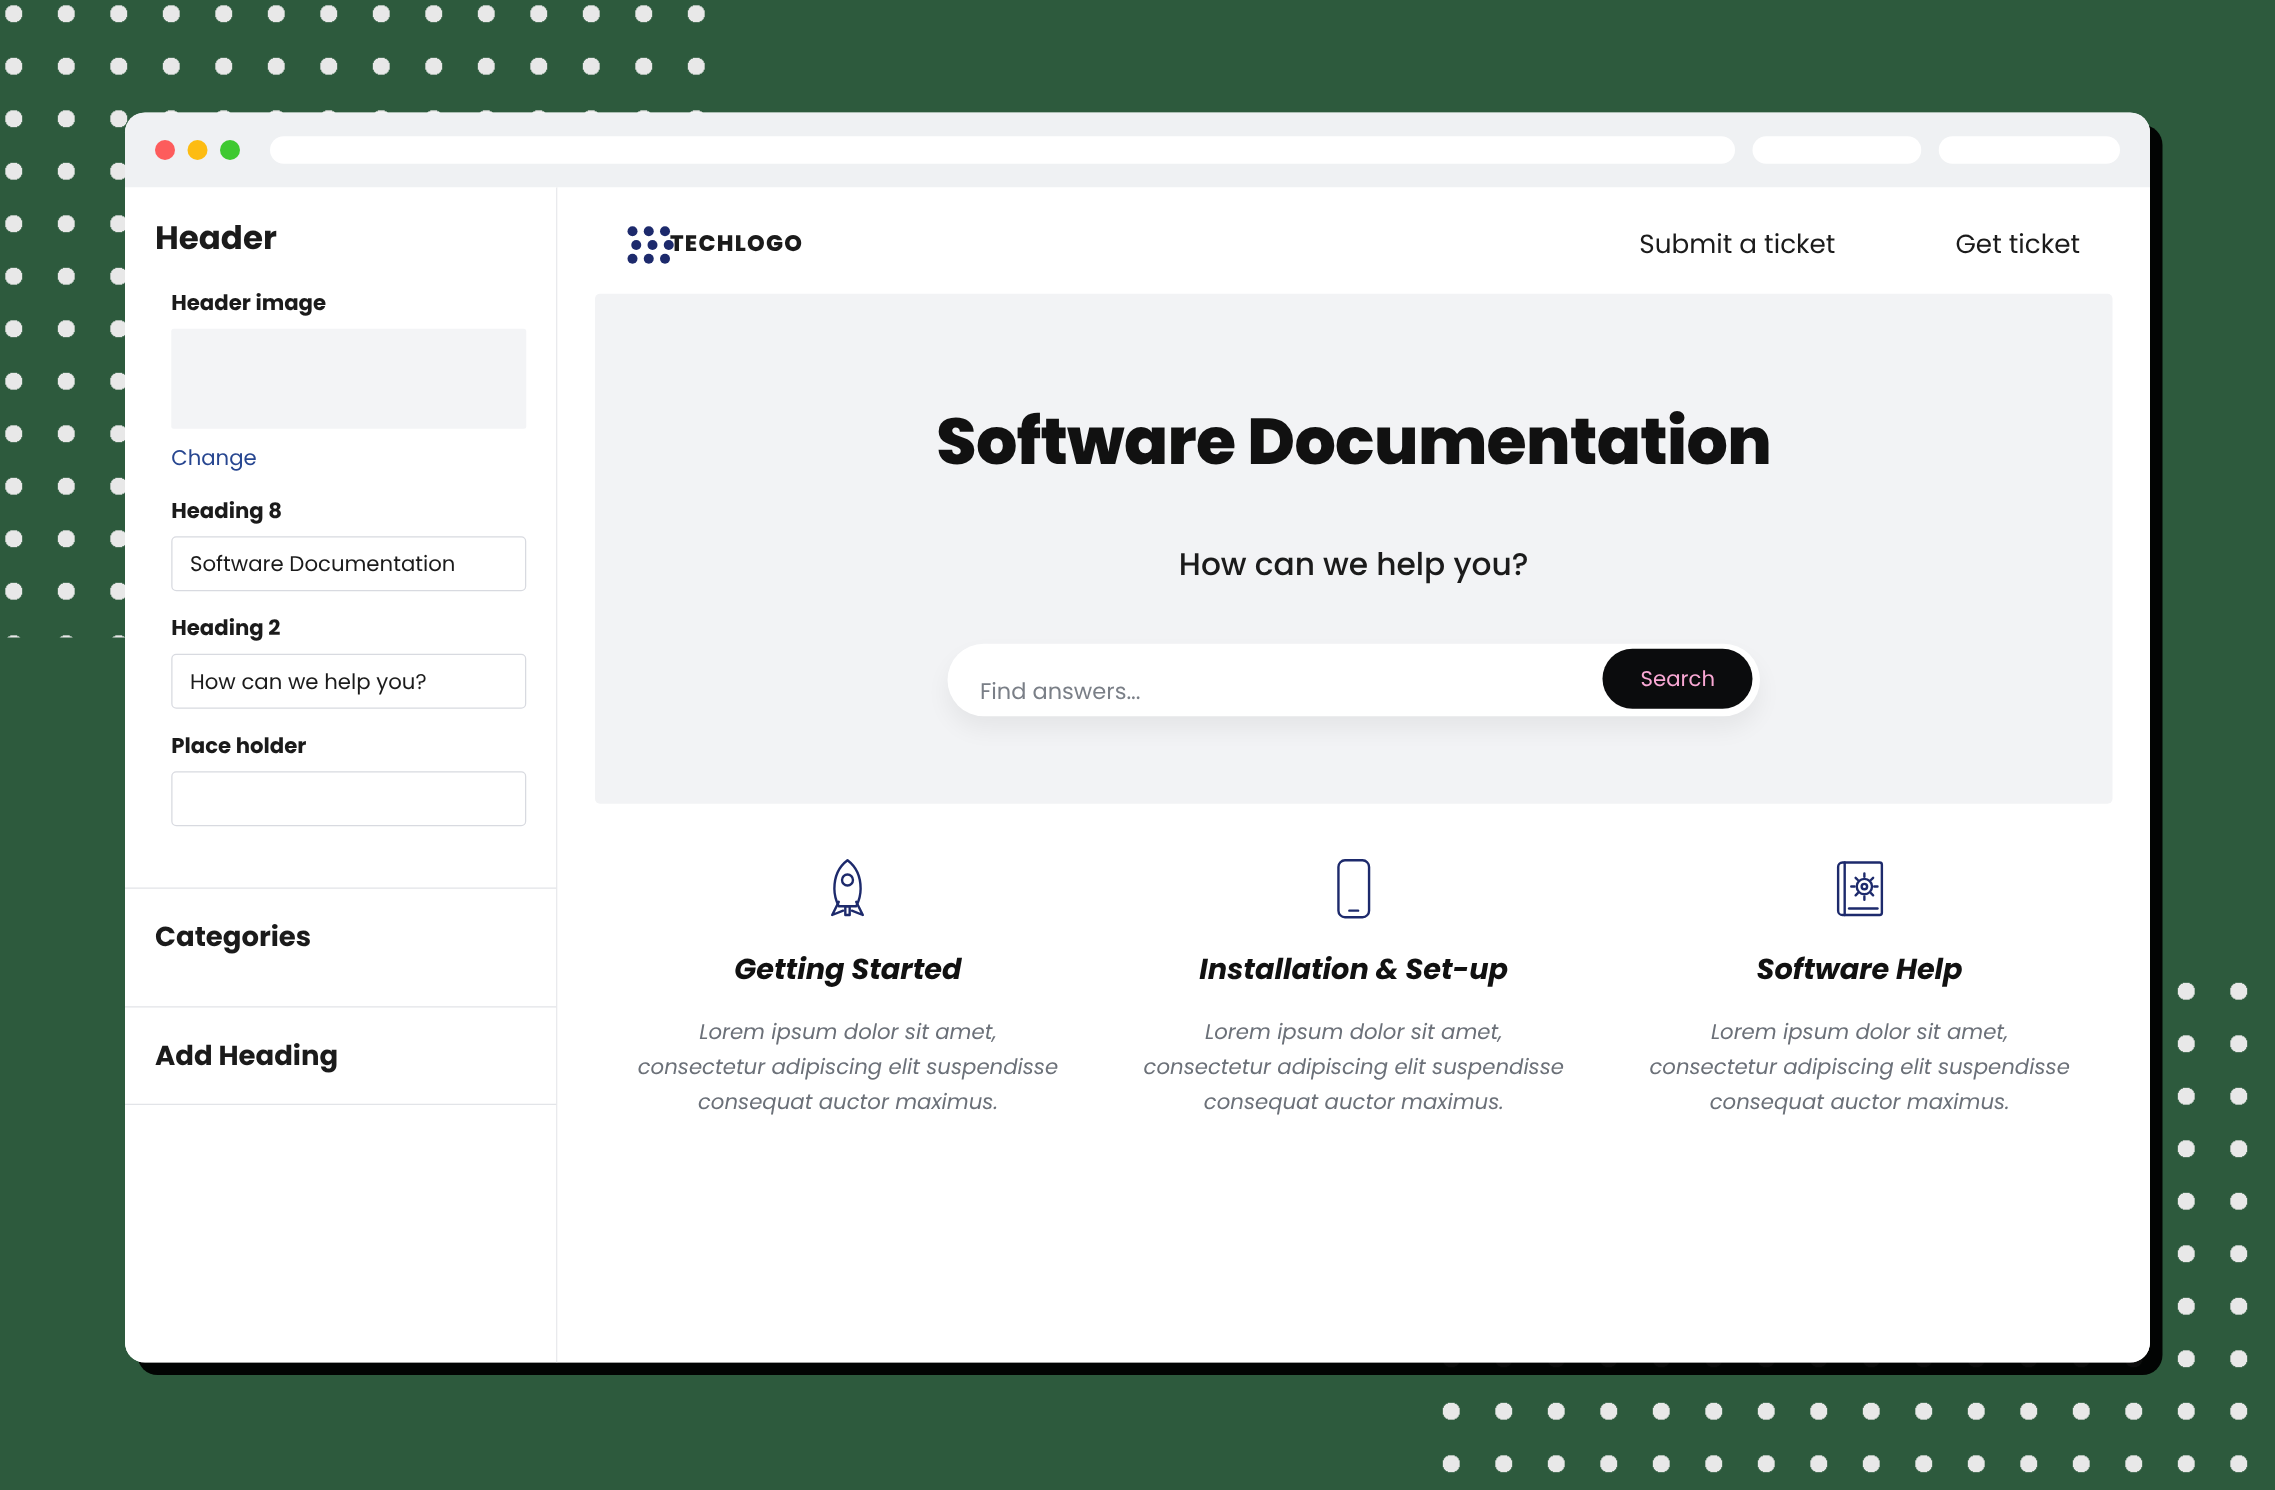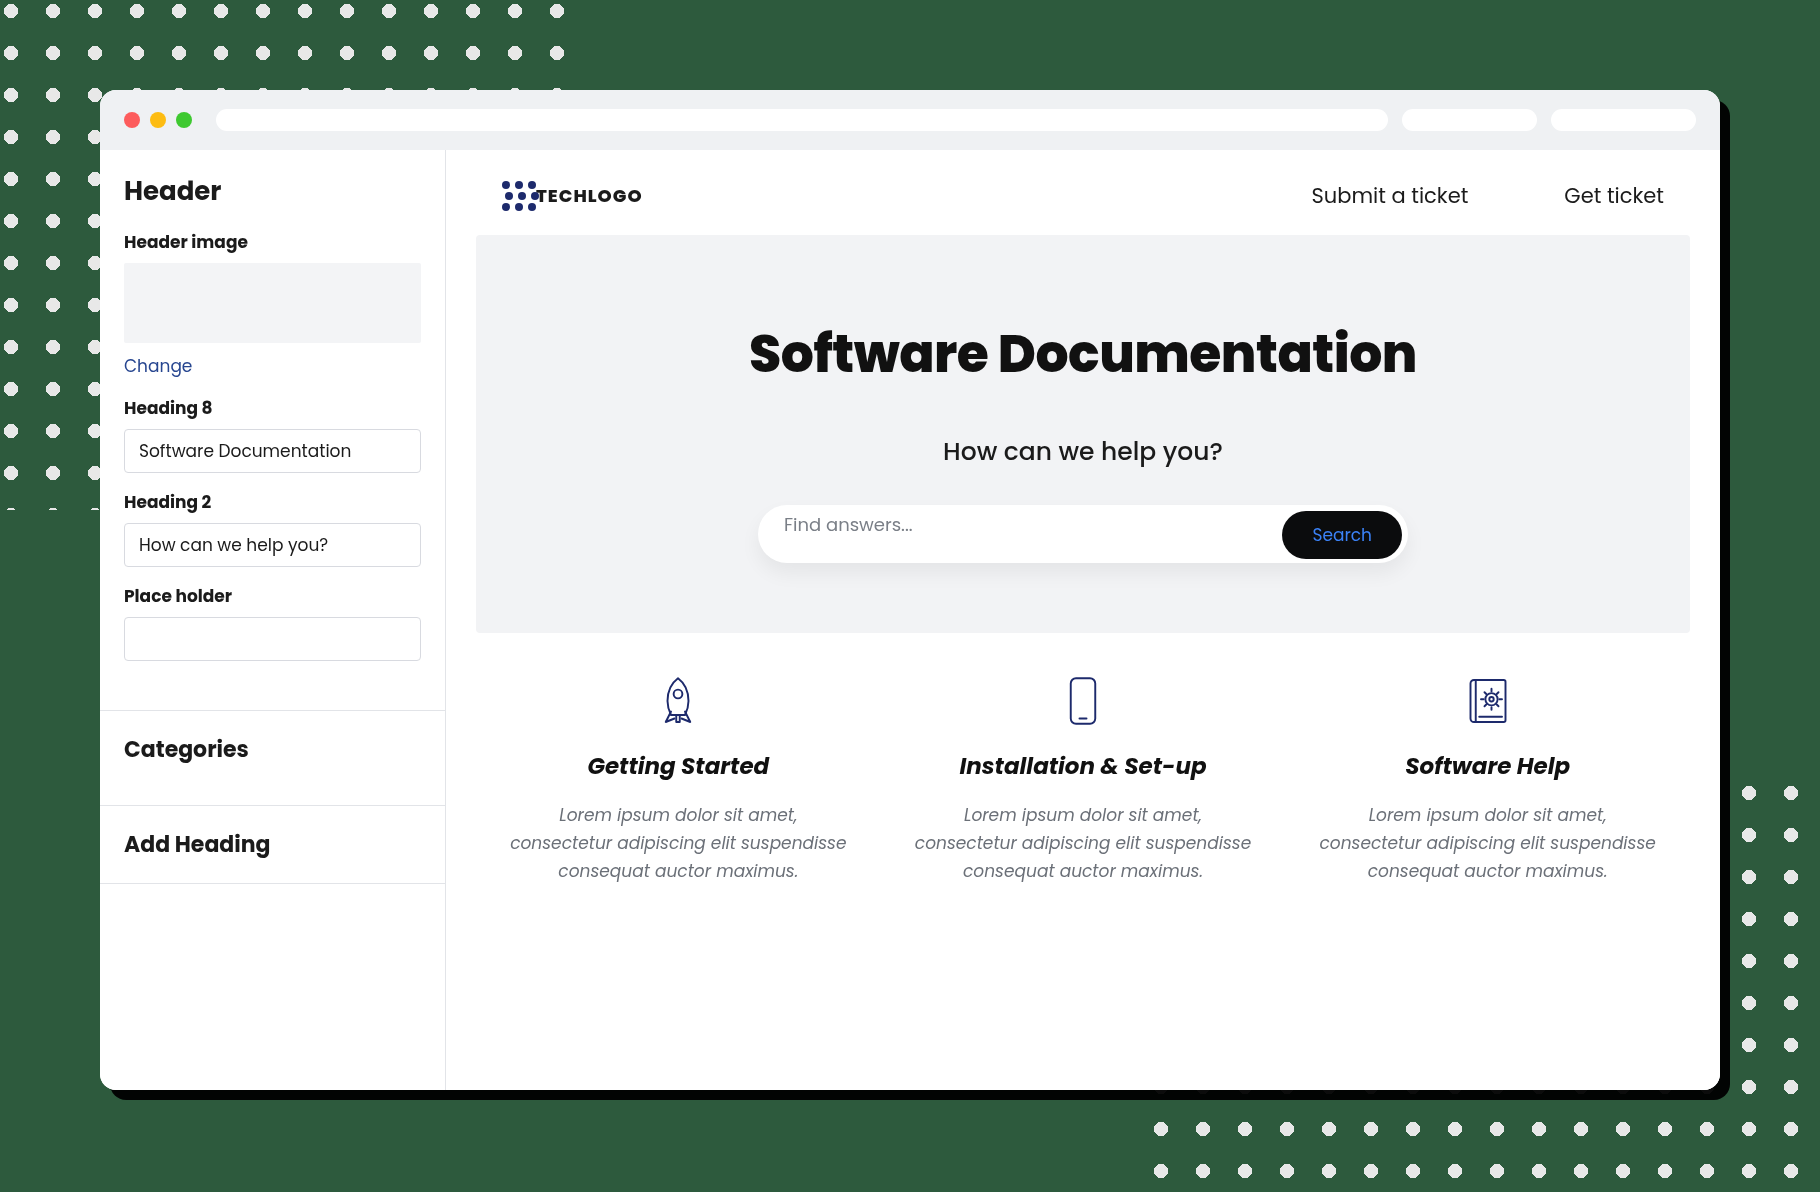--- a/index.html
+++ b/index.html
@@ -50,21 +50,21 @@
   .pill { height: 22px; background: #fff; border-radius: 11px; }
   .pill-a { width: 135px; }
   .pill-b { width: 145px; }
 
   .app { flex: 1; display: flex; min-height: 0; }
 
   
   .sidebar { width: 346px; border-right: 1px solid #e2e4e8; background: #fff; color: #1b1b1b; display: flex; flex-direction: column; }
   .side-pad { padding: 22px 24px 18px 24px; }
   .side-title { font-size: 26px; font-weight: 700; }
-  .side-group { padding: 0 24px 10px 24px; }
+  .side-group { padding: 0 24px 10px 24px; margin-left: 13px; }
   .side-label { font-size: 17px; font-weight: 700; margin-bottom: 8px; }
   .img-slot { width: 100%; height: 80px; background: #f3f4f6; border-radius: 2px; }
   .change-link { display: block; margin-top: 10px; color: #274690; font-size: 17px; cursor: pointer; }
   .field { margin-top: 16px; }
   .field input {
     width: 100%; height: 44px; border: 1px solid #d8dae0; border-radius: 4px;
     padding: 0 14px; font-size: 17px; color: #1b1b1b; font-family: inherit;
   }
   .field input::placeholder { color: #9aa0a6; }
   .section-row {
@@ -82,24 +82,24 @@
   .brand-row { display: flex; justify-content: space-between; }
   .brand-row span { width: 8px; height: 8px; background: #1d2a6c; border-radius: 50%; display:block; }
   .brand-row:nth-child(2) { transform: translateX(3px); }
   .brand-text { font-weight: 800; letter-spacing: 1px; font-size: 18px; color: #1b1b1b; }
   .navlinks { display: flex; gap: 96px; font-size: 21px; }
   .navlinks a { color: #1b1b1b; text-decoration: none; cursor: pointer; }
 
   .hero { background: #f2f3f5; border-radius: 4px; padding: 80px 40px 70px 40px; text-align: center; }
   .hero-h1 { font-size: 52px; font-weight: 800; color: #111; letter-spacing: -0.5px; }
   .hero-h2 { margin-top: 40px; font-size: 25px; font-weight: 500; color: #1b1b1b; }
-  .searchbar { margin: 34px auto 0 auto; width: 650px; height: 58px; background: #fff; border-radius: 34px; display: flex; align-items: flex-start; padding: 6px 6px 6px 26px; box-shadow: 0 10px 20px rgba(0,0,0,0.06); }
+  .searchbar { margin: 44px auto 0 auto; width: 650px; height: 58px; background: #fff; border-radius: 34px; display: flex; align-items: flex-end; padding: 6px 6px 6px 26px; box-shadow: 0 10px 20px rgba(0,0,0,0.06); }
   .searchbar input { flex: 1; border: none; outline: none; font-size: 18px; font-family: inherit; color:#333; }
   .searchbar input::placeholder { color: #7a7f87; }
-  .searchbar button { height: 48px; padding: 0 30px; background: #0b0c0d; color: #3b82f6; border: none; border-radius: 26px; font-size: 17px; font-family: inherit; cursor: pointer; }
+  .searchbar button { height: 48px; padding: 0 30px; background: #0b0c0d; color: #f9a8d4; border: none; border-radius: 26px; font-size: 17px; font-family: inherit; cursor: pointer; }
 
   .cards { display: flex; gap: 20px; margin-top: 40px; padding: 0 10px; }
   .card { flex: 1; text-align: center; padding: 0 24px; font-style: italic; }
   .card-icon { width: 56px; height: 56px; margin: 0 auto 20px auto; color: #1d2a6c; }
   .card-icon svg { width: 100%; height: 100%; }
   .card-title { font-size: 23px; font-weight: 700; color: #111; margin-bottom: 18px; }
   .card-body { font-size: 17px; line-height: 1.65; color: #6b7078; }
 
 </style>
 </head>

